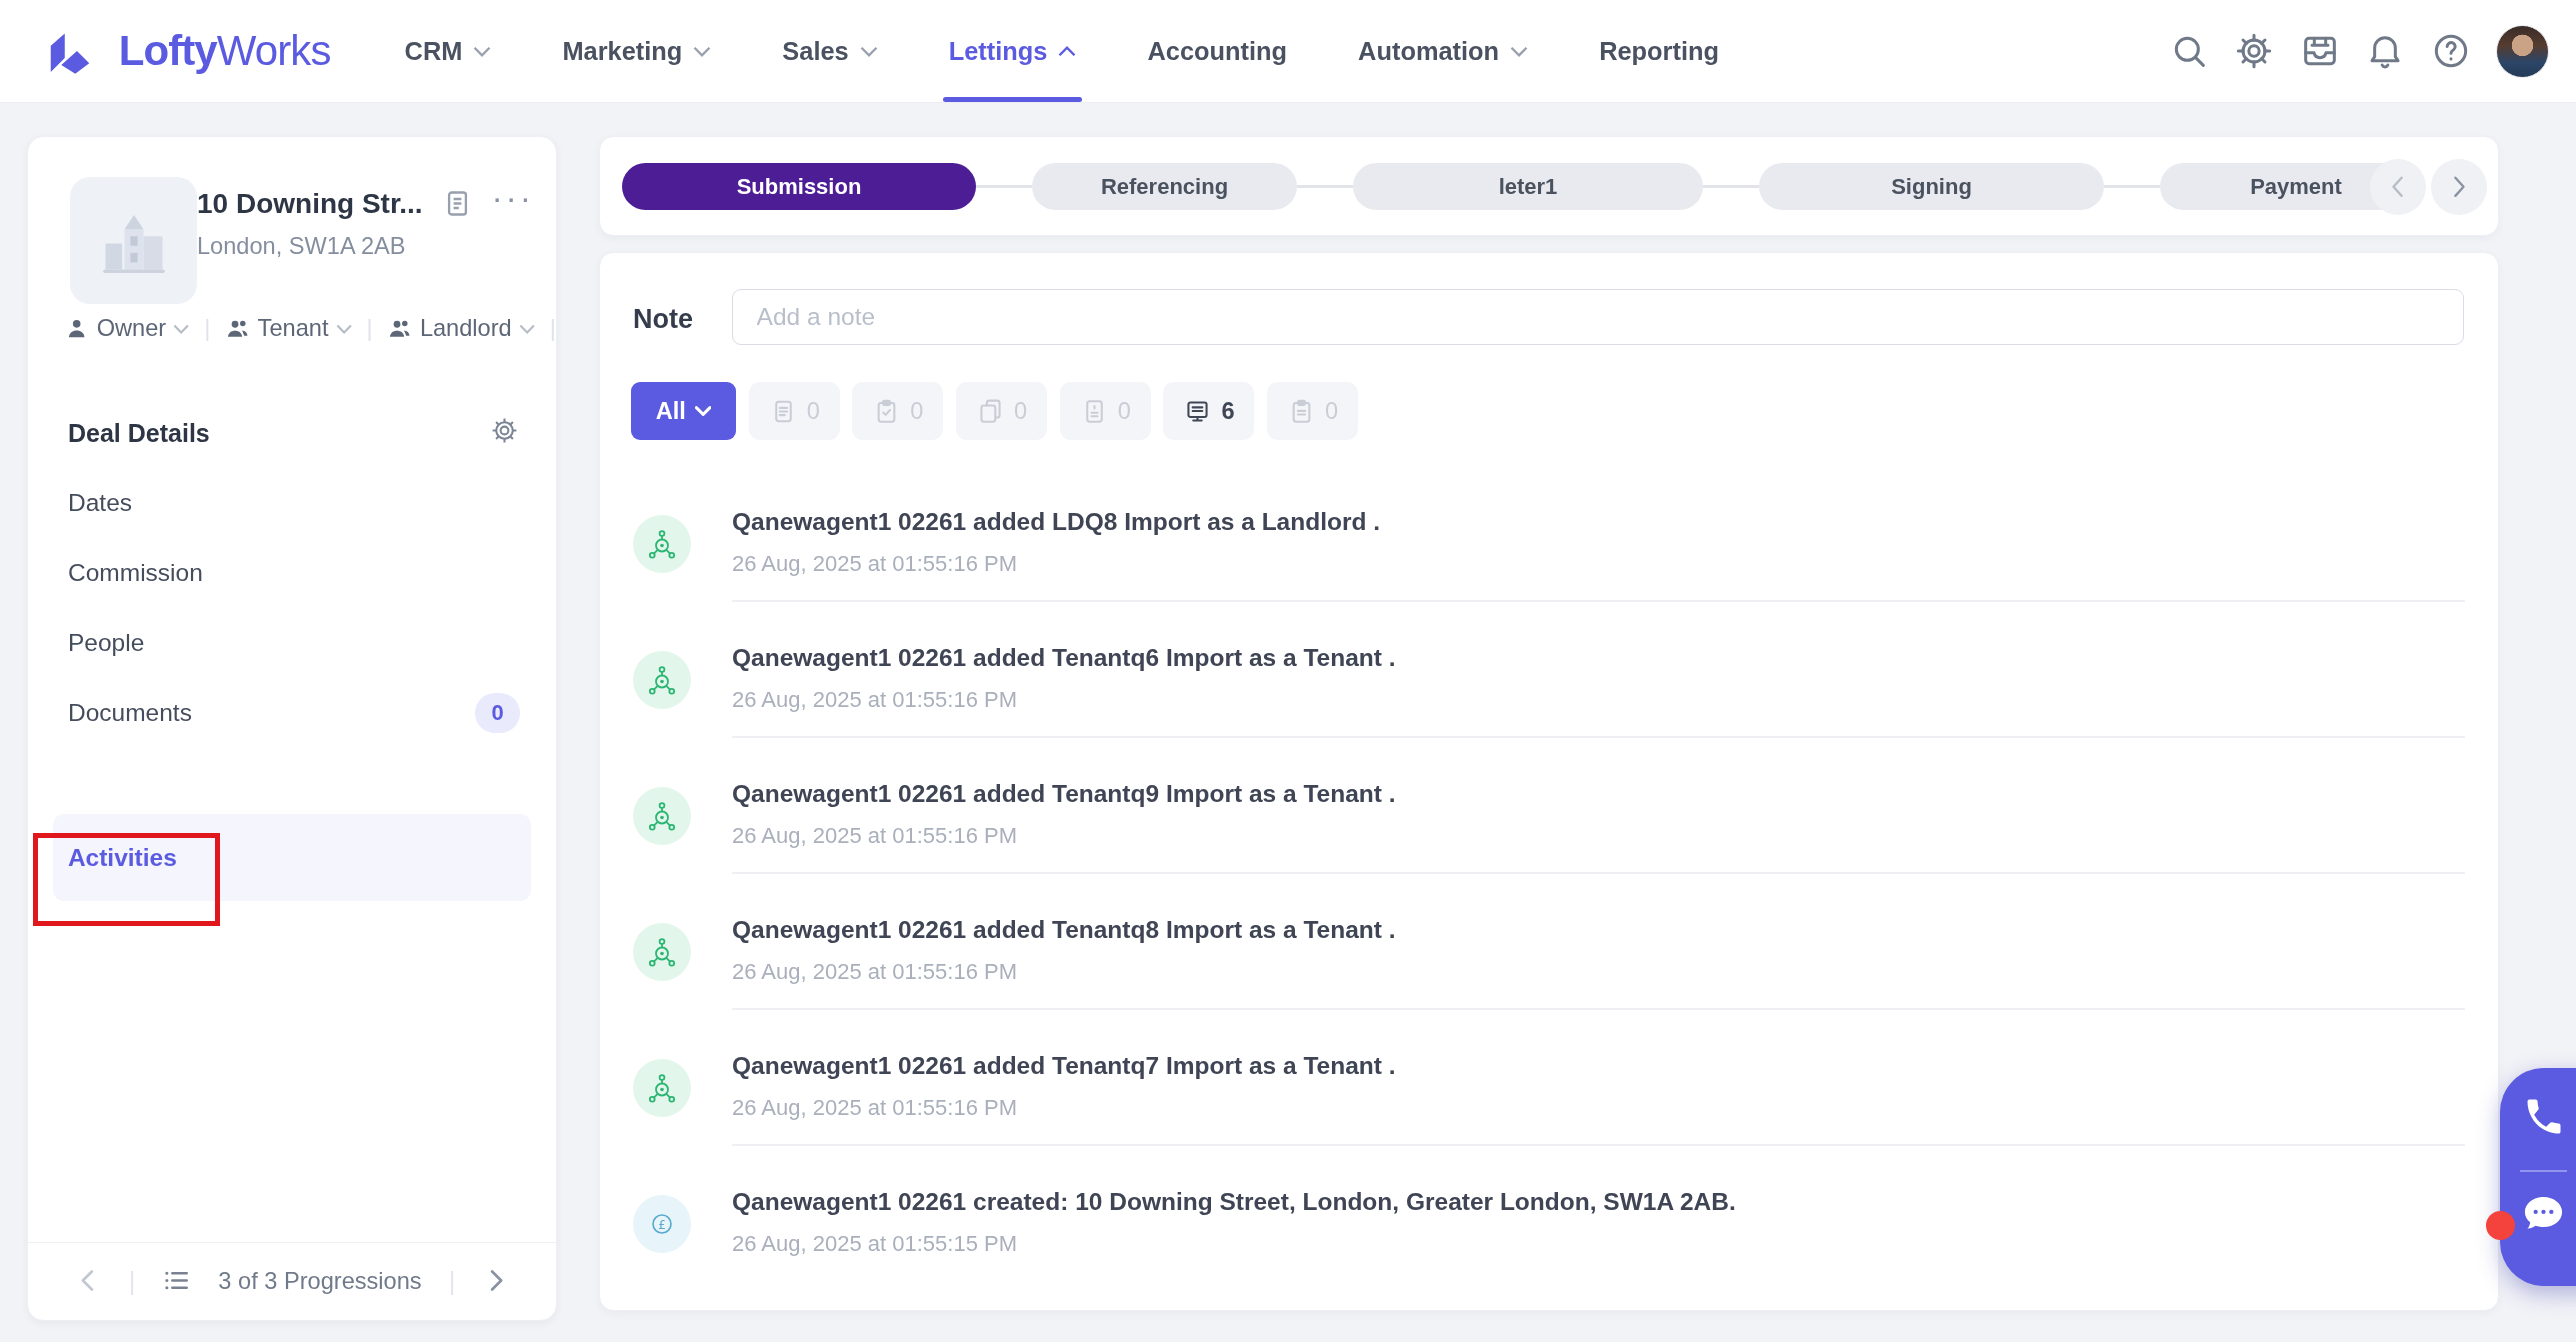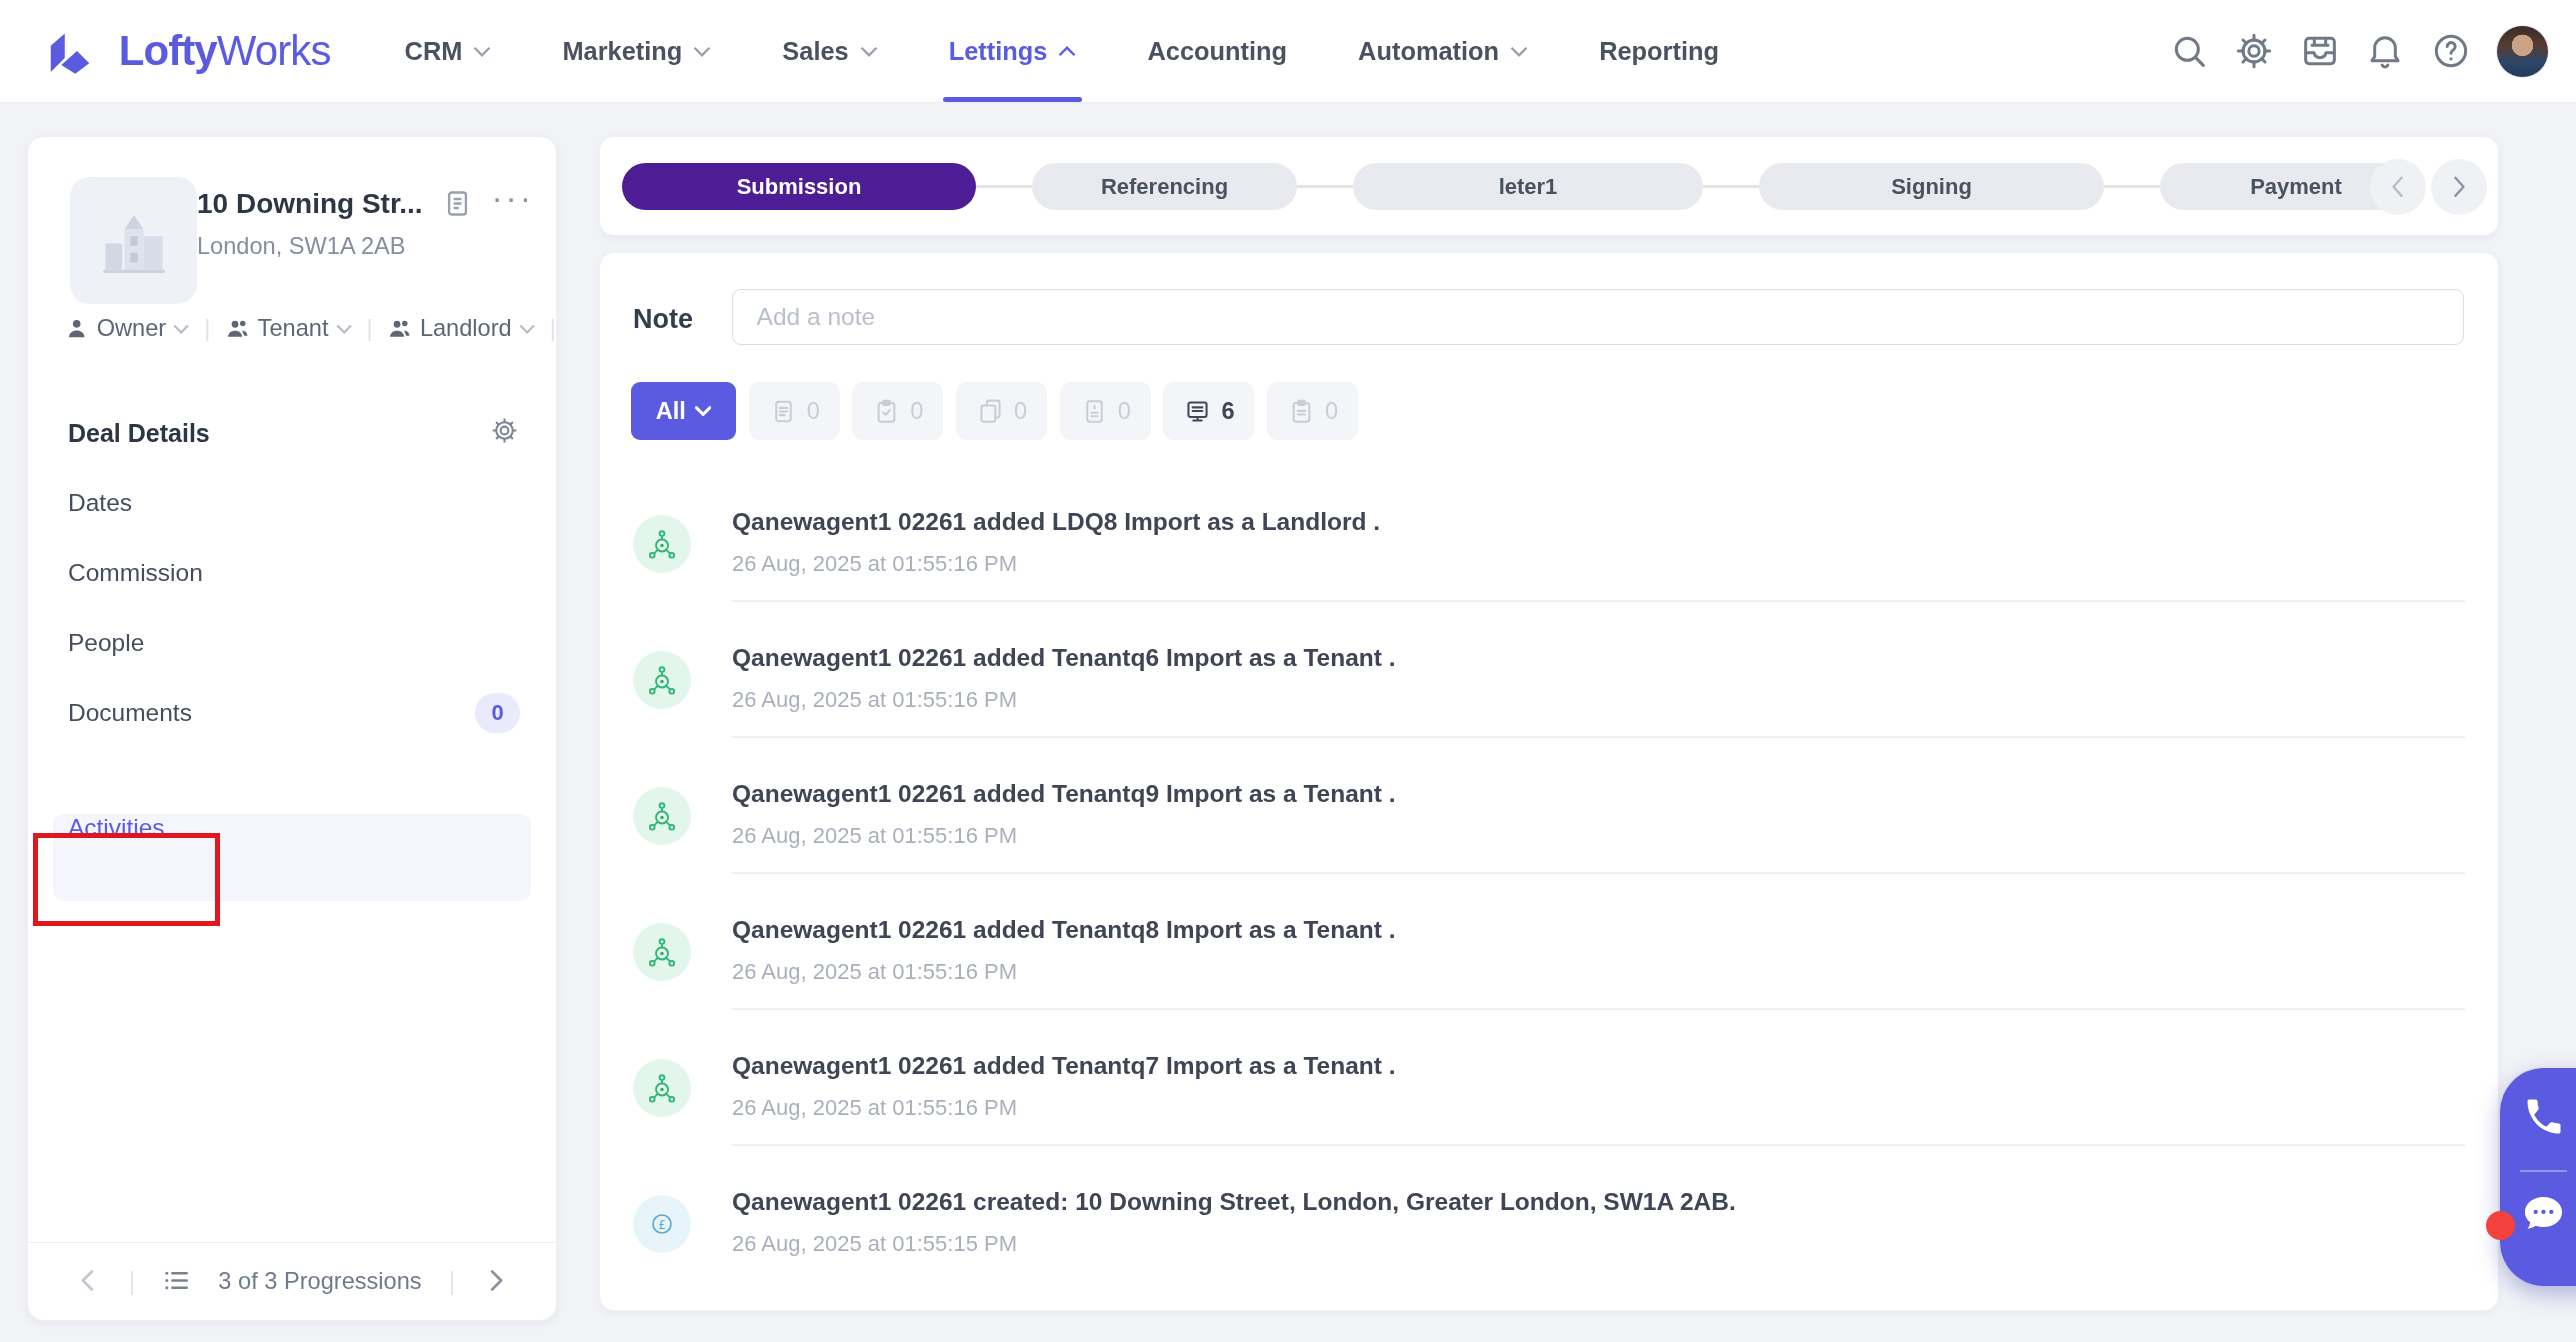--- a/index.html
+++ b/index.html
@@ -72,22 +72,22 @@
   .menu-row { height: 70px; display: flex; align-items: center; padding: 0 36px 0 40px; font-size: 24.5px; color: #454d5d; cursor: pointer; }
   .menu-row.head { font-weight: 700; font-size: 25px; color: #2e3645; }
   .menu-row .spacer { flex: 1; }
   .menu-gear svg { width: 31px; height: 31px; stroke: #7c8594; stroke-width: 1.6; fill: none; }
   .badge {
     background: #e9eafb; color: #5a5be0; font-size: 22px; font-weight: 600;
     border-radius: 906px; padding: 7.3px 16.3px; min-width: 38px; text-align: center;
   }
   .menu-active {
     position: absolute; left: 25.4px; right: 25.4px; top: 677px; height: 87px;
-    background: #f4f5fd; border-radius: 11px; display: flex; align-items: flex-start;
-    padding-left: 14.5px; font-size: 24.5px; font-weight: 400; color: #5a5be0; cursor: pointer;
+    background: #f4f5fd; border-radius: 11px; display: flex; align-items: center;
+    padding-left: 14.5px; font-size: 24.5px; font-weight: 700; color: #5a5be0; cursor: pointer;
   }
   .annotation-box {
     position: absolute; left: 33px; top: 833px; width: 187px; height: 93px;
     border: 5.4px solid #e0181e; z-index: 50; pointer-events: none;
   }
   .side-footer {
     position: absolute; left: 0; right: 0; bottom: 0; height: 78px;
     border-top: 1.8px solid #edeff3; display: flex; align-items: center; justify-content: center; gap: 27px;
   }
   .pg-chev svg { width: 27px; height: 27px; fill: none; stroke-width: 2.4; stroke-linecap: round; stroke-linejoin: round; }

